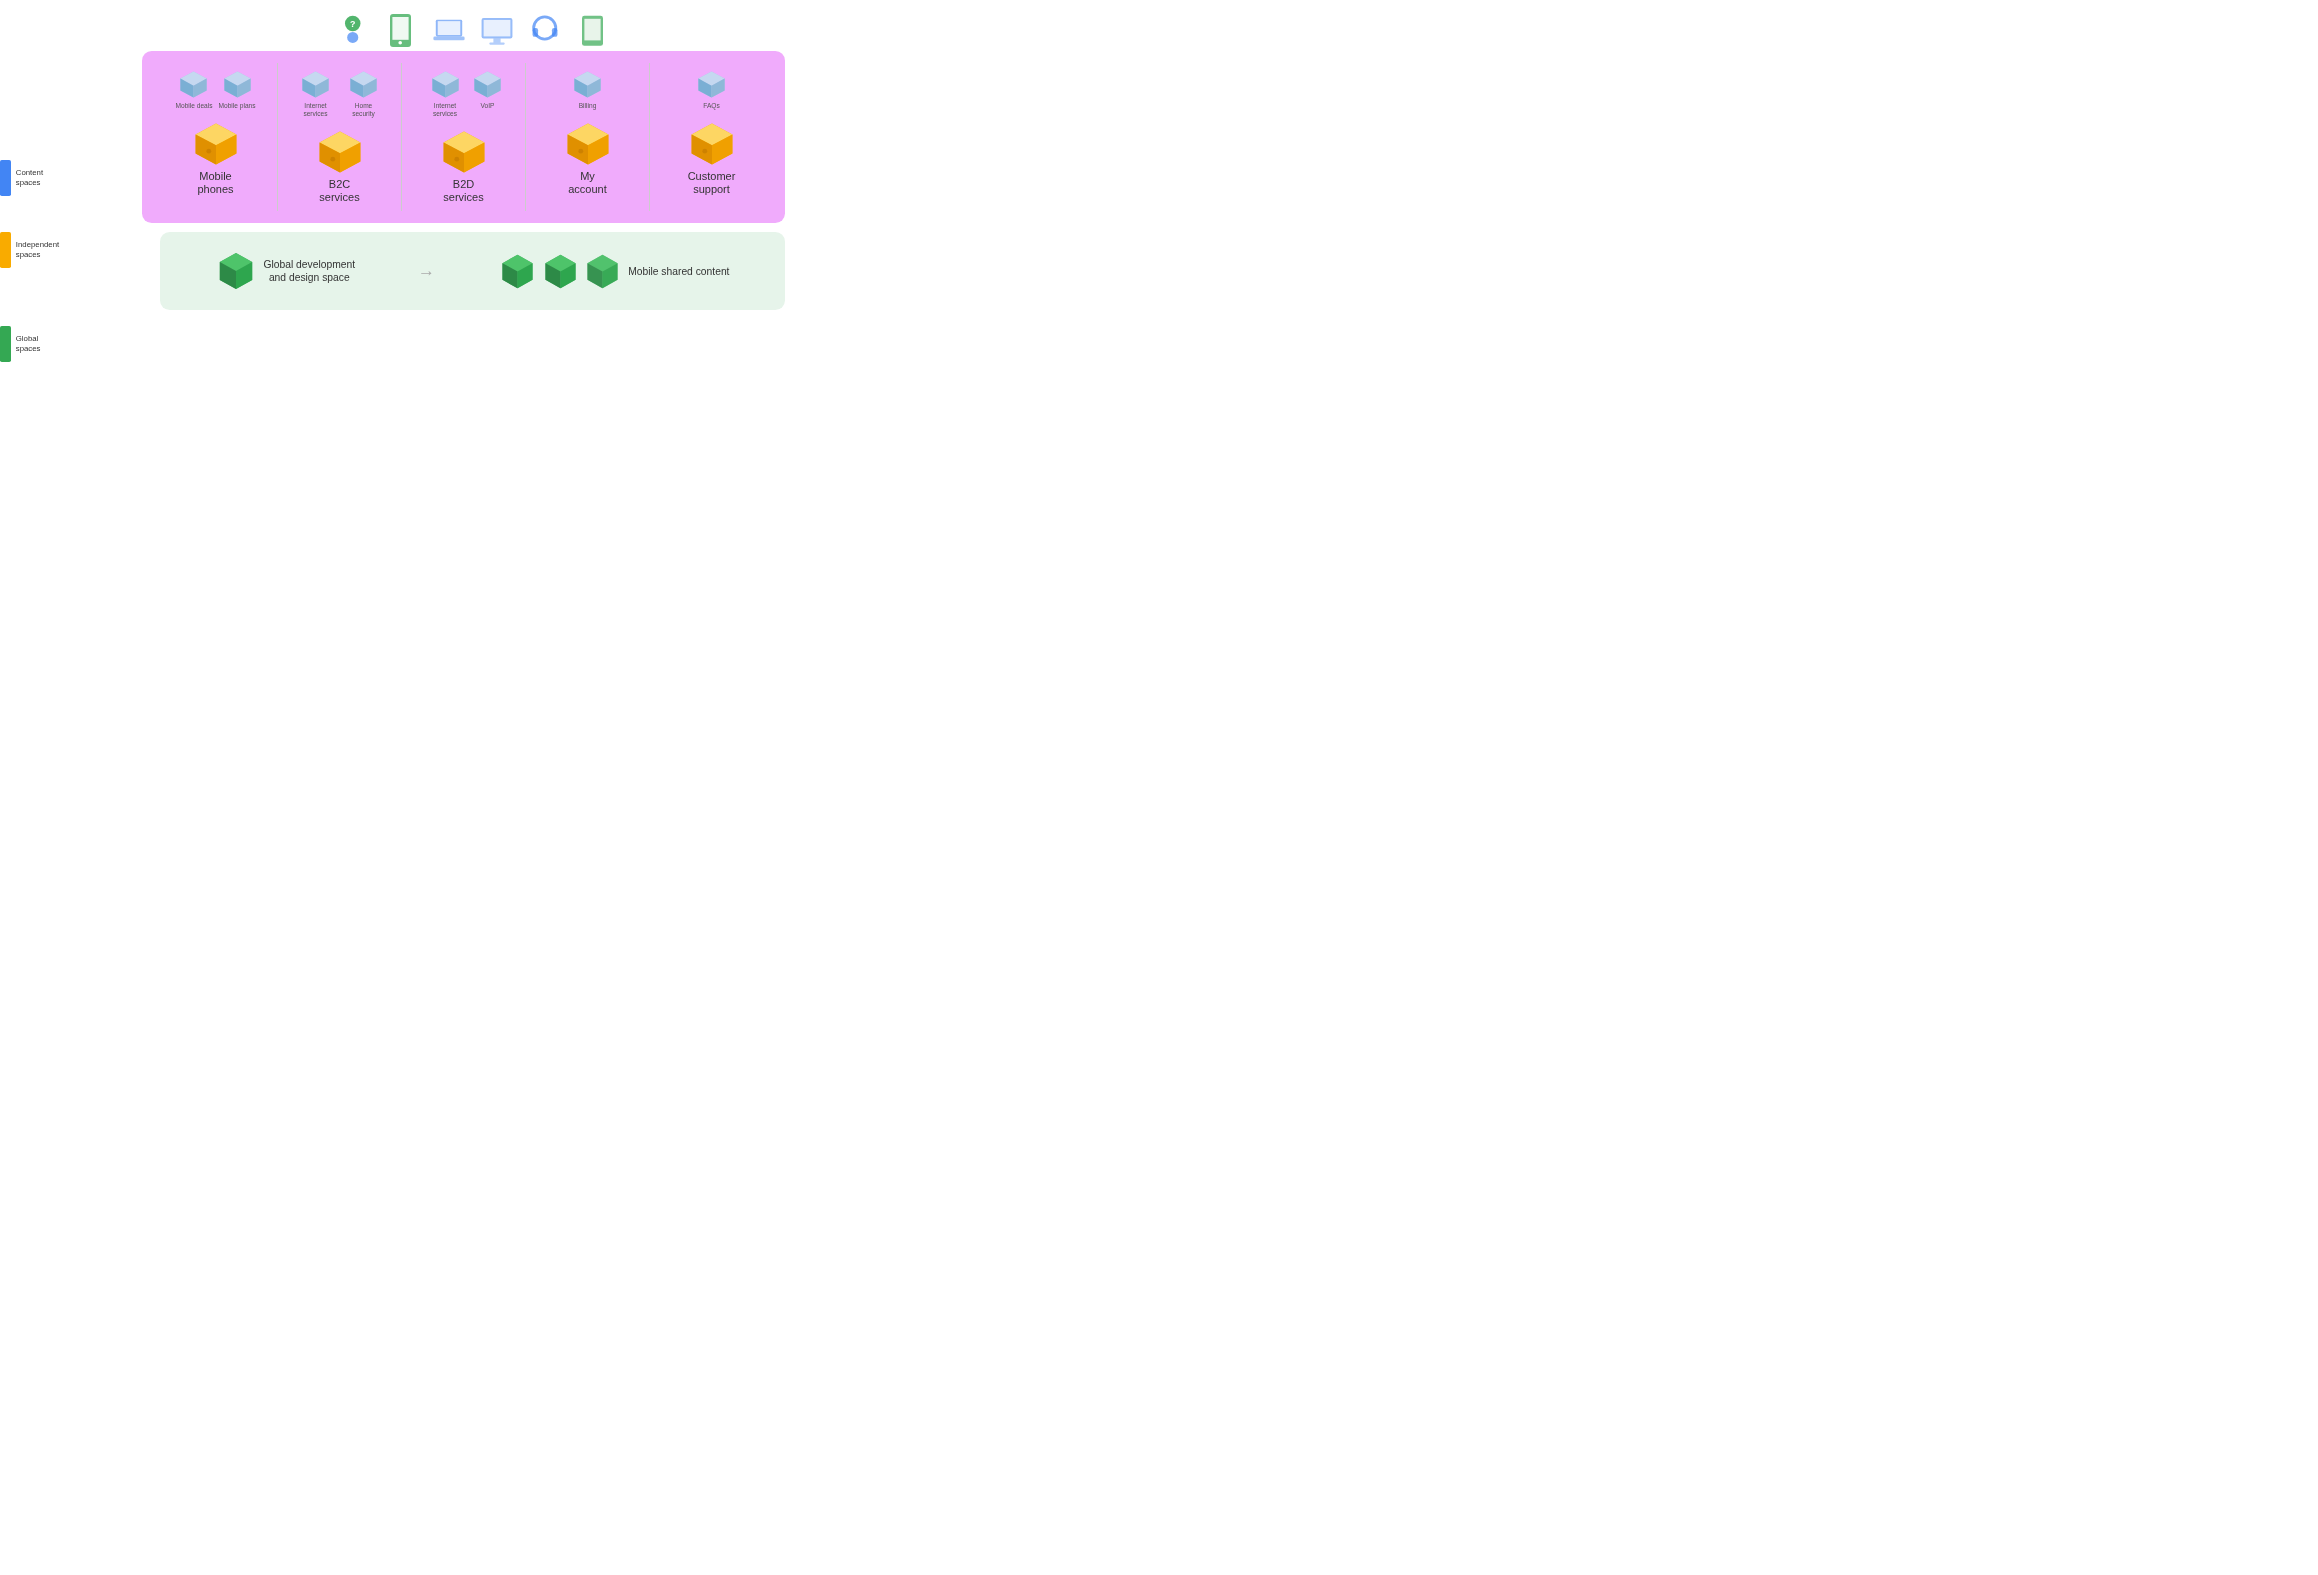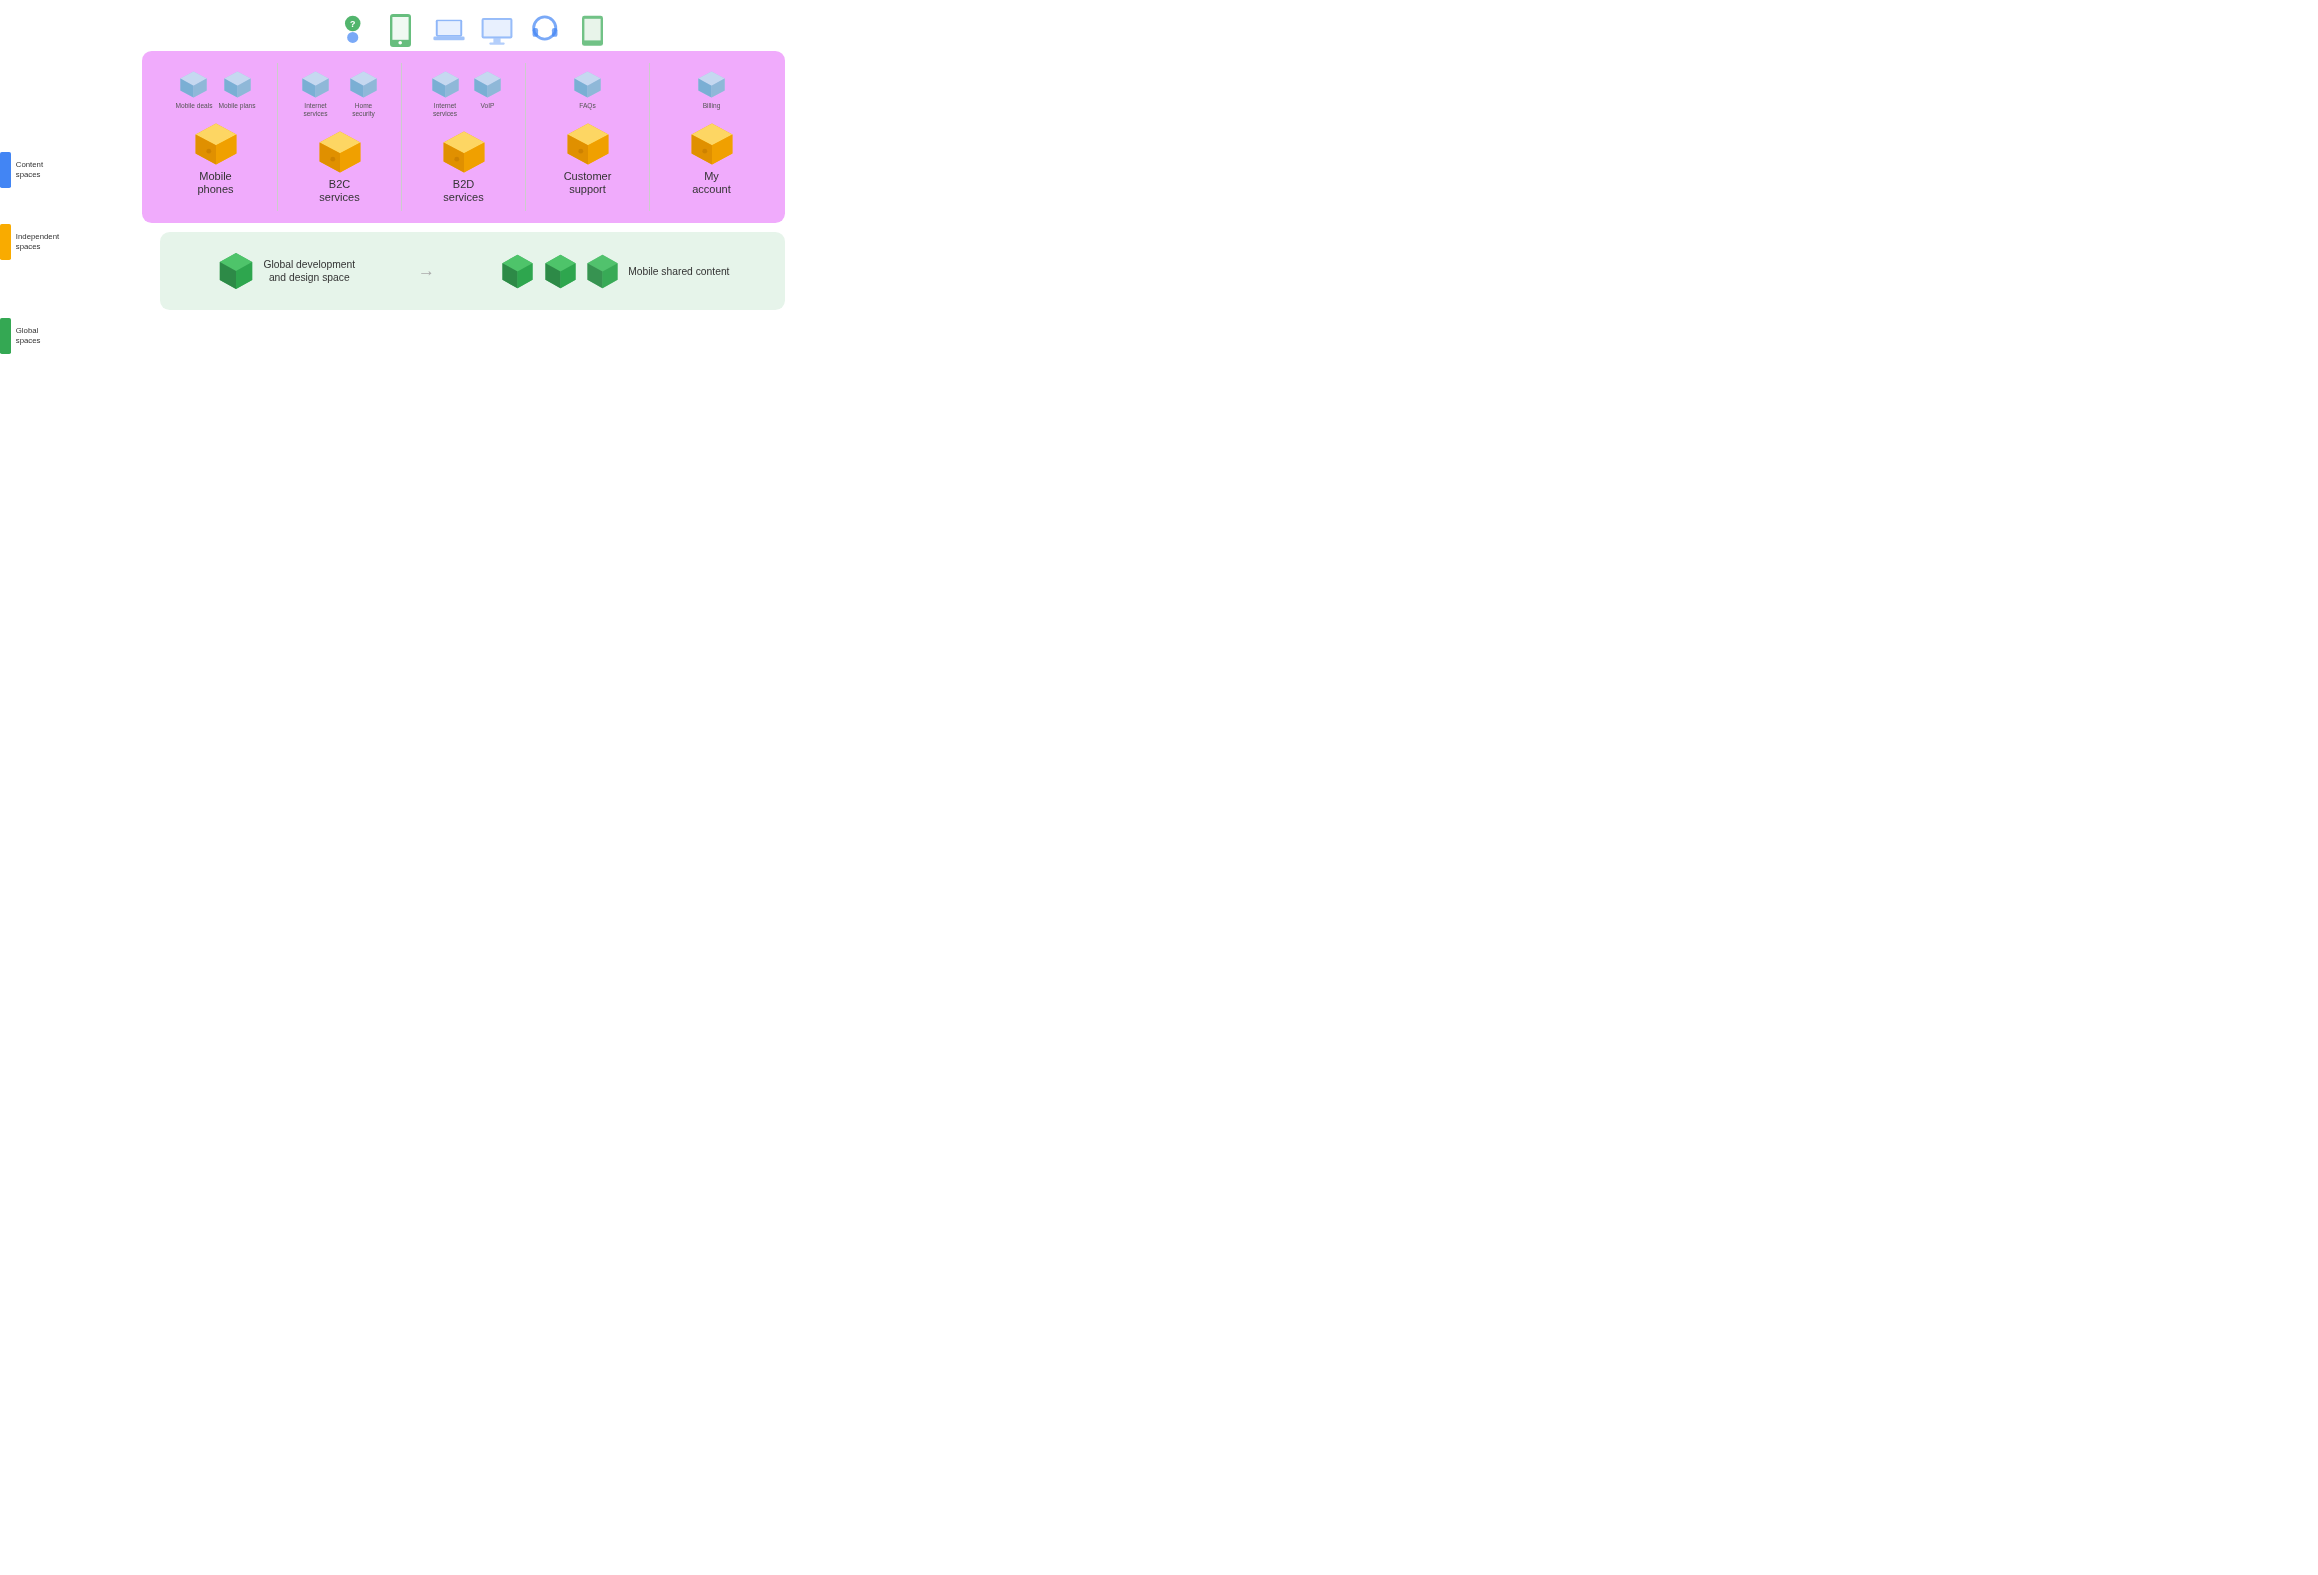--- a/index.html
+++ b/index.html
@@ -16,21 +16,21 @@
       position: relative;
       width: 797px;
       min-height: 543px;
       padding: 12px;
     }
 
     
     .sidebar-labels {
       position: absolute;
       left: 0;
-      top: 80px;
+      top: 88px;
       width: 127px;
       display: flex;
       flex-direction: column;
       gap: 0;
     }
 
     .sidebar-label {
       display: flex;
       align-items: center;
       gap: 4.8px;
@@ -381,56 +381,56 @@
 
       <div class="space-group">
         <div class="blue-cubes-row">
           <div class="cube-item">
             <svg class="blue-cube" viewBox="0 0 52 52">
               <polygon points="26,4 48,16 48,36 26,48 4,36 4,16" fill="#a8c4e8" opacity="0.9"></polygon>
               <polygon points="26,4 48,16 26,28 4,16" fill="#c5d8f0"></polygon>
               <polygon points="4,16 26,28 26,48 4,36" fill="#7aafd4"></polygon>
               <polygon points="48,16 26,28 26,48 48,36" fill="#8fb8d8"></polygon>
             </svg>
-            <span class="cube-label">FAQs</span>
+            <span class="cube-label">Billing</span>
           </div>
         </div>
         <div class="yellow-section">
           <svg class="yellow-cube" viewBox="0 0 80 80">
             <polygon points="40,6 74,24 74,56 40,74 6,56 6,24" fill="#f9ab00" opacity="0.95"></polygon>
             <polygon points="40,6 74,24 40,42 6,24" fill="#fdd663"></polygon>
             <polygon points="6,24 40,42 40,74 6,56" fill="#e09000"></polygon>
             <polygon points="74,24 40,42 40,74 74,56" fill="#f0a000"></polygon>
             <circle cx="28" cy="52" r="4" fill="#c07800" opacity="0.6"></circle>
           </svg>
-          <div class="yellow-cube-label">Customer<br>support</div>
+          <div class="yellow-cube-label">My<br>account</div>
         </div>
       </div>
 
       <div class="space-group">
         <div class="blue-cubes-row">
           <div class="cube-item">
             <svg class="blue-cube" viewBox="0 0 52 52">
               <polygon points="26,4 48,16 48,36 26,48 4,36 4,16" fill="#a8c4e8" opacity="0.9"></polygon>
               <polygon points="26,4 48,16 26,28 4,16" fill="#c5d8f0"></polygon>
               <polygon points="4,16 26,28 26,48 4,36" fill="#7aafd4"></polygon>
               <polygon points="48,16 26,28 26,48 48,36" fill="#8fb8d8"></polygon>
             </svg>
-            <span class="cube-label">Billing</span>
+            <span class="cube-label">FAQs</span>
           </div>
         </div>
         <div class="yellow-section">
           <svg class="yellow-cube" viewBox="0 0 80 80">
             <polygon points="40,6 74,24 74,56 40,74 6,56 6,24" fill="#f9ab00" opacity="0.95"></polygon>
             <polygon points="40,6 74,24 40,42 6,24" fill="#fdd663"></polygon>
             <polygon points="6,24 40,42 40,74 6,56" fill="#e09000"></polygon>
             <polygon points="74,24 40,42 40,74 74,56" fill="#f0a000"></polygon>
             <circle cx="28" cy="52" r="4" fill="#c07800" opacity="0.6"></circle>
           </svg>
-          <div class="yellow-cube-label">My<br>account</div>
+          <div class="yellow-cube-label">Customer<br>support</div>
         </div>
       </div>
 
     </div>
 
     <div class="bottom-section">
 
       <div class="bottom-item">
         <div class="hex-group">
           <svg width="42" height="42" viewBox="0 0 70 70">

